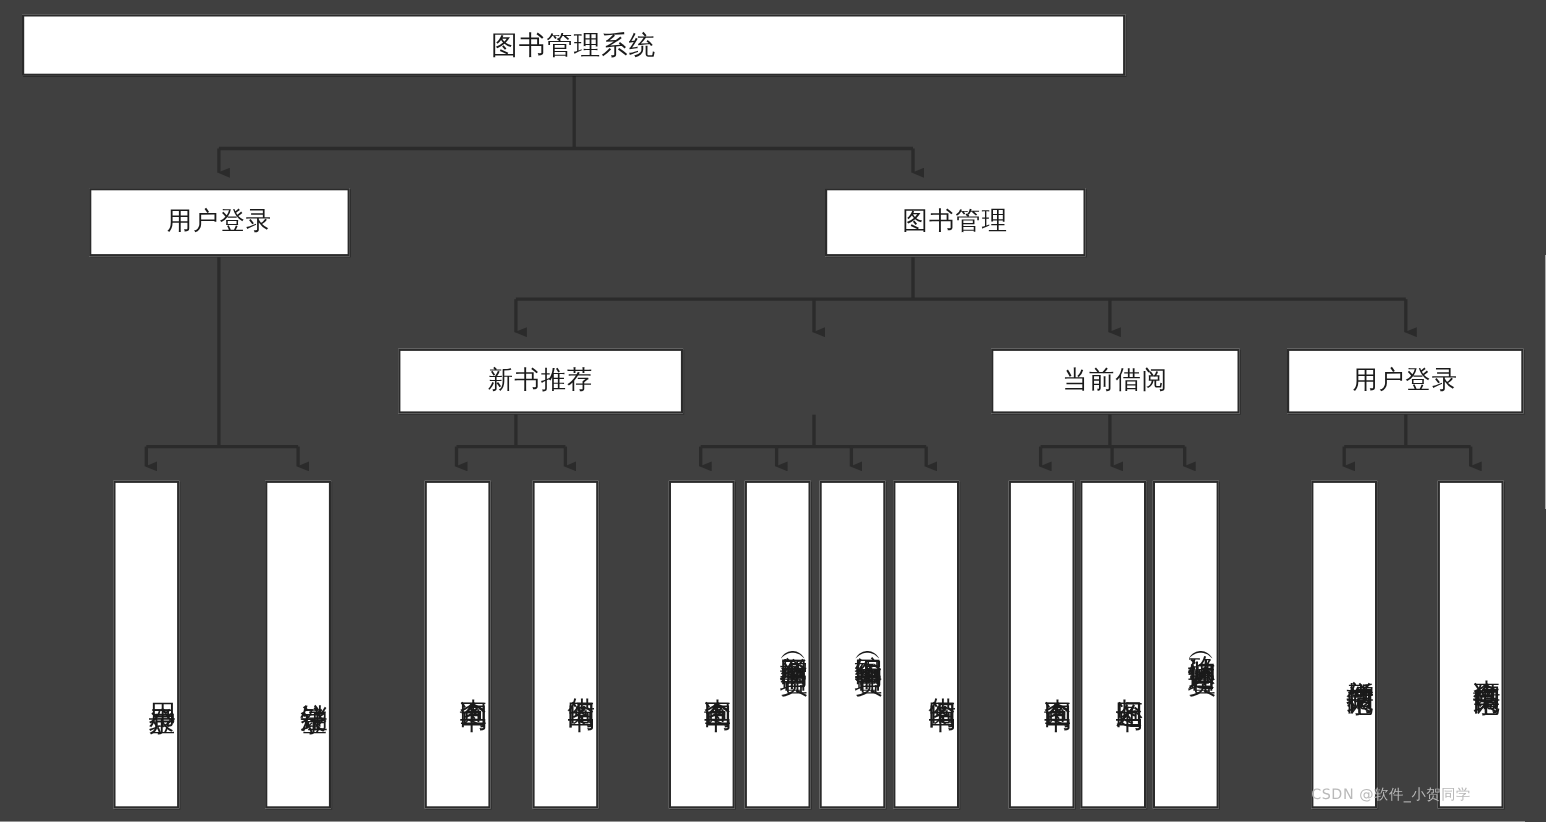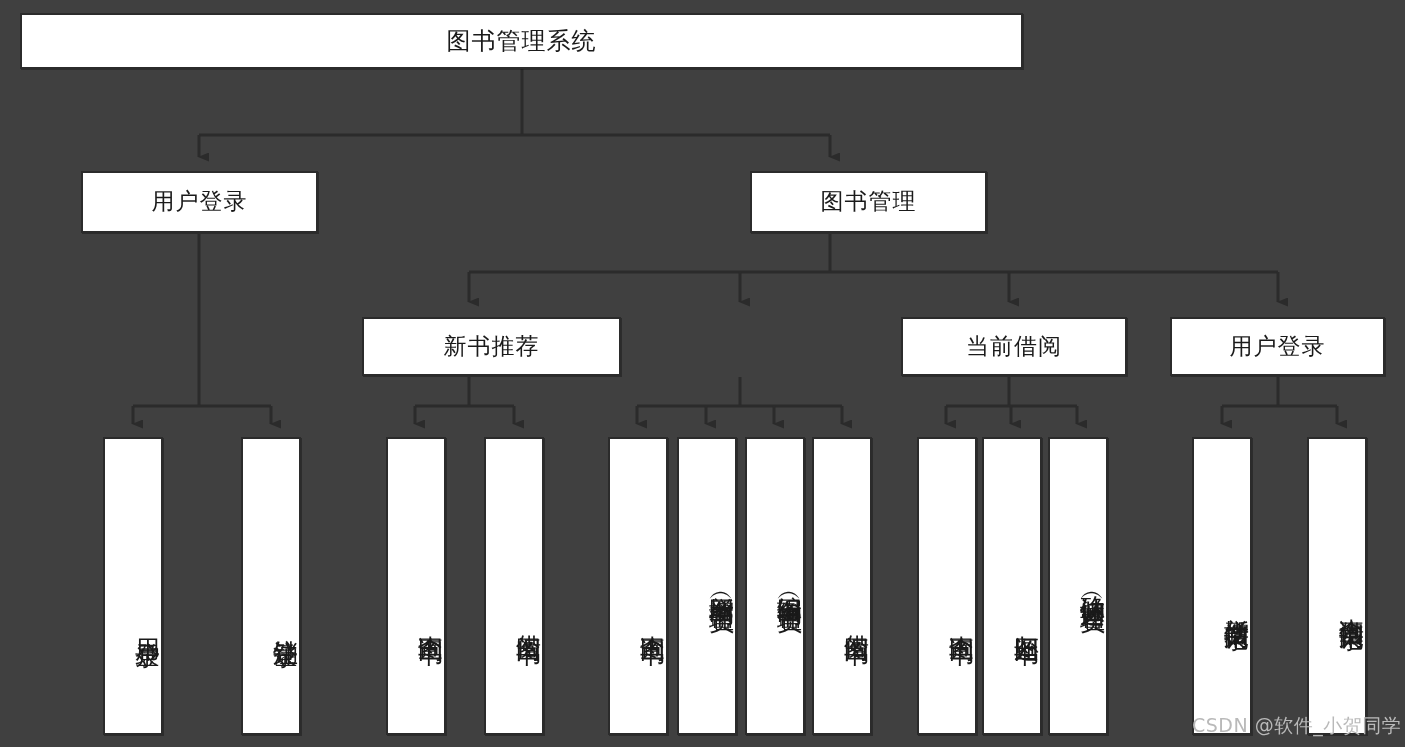--- a/index.html
+++ b/index.html
@@ -55,21 +55,21 @@
     padding: 6px 0;
     align-items: flex-start;
     justify-content: center;
   }
   .node.vert.topalign {
     align-items: flex-start;
   }
   .watermark {
     position: absolute;
     color: #b9b9b9;
-    font-size: 19px;
+    font-size: 13px;
     letter-spacing: 0.5px;
     white-space: nowrap;
     user-select: none;
   }
 </style>
 </head>
 <body>
 
 <div id="canvas">
 

